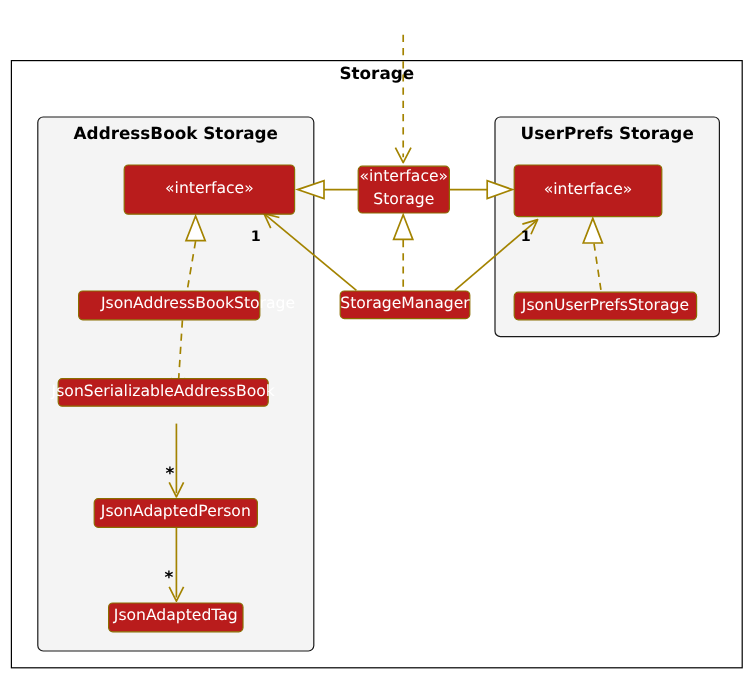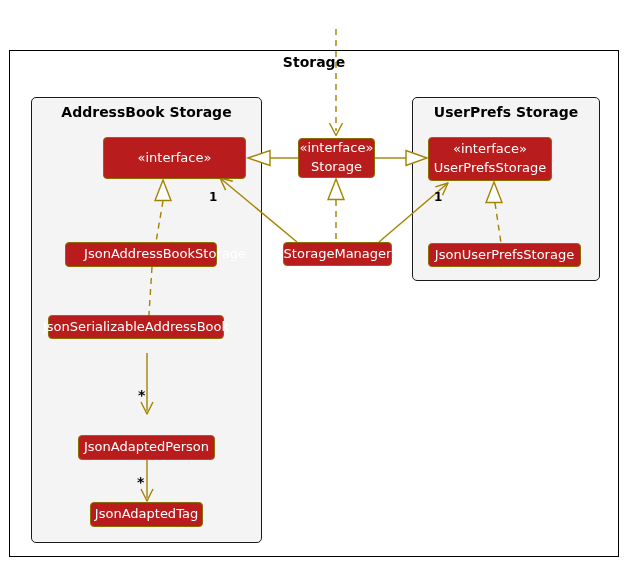--- a/index.html
+++ b/index.html
@@ -129,40 +129,39 @@
     <span>«interface»</span>
   </div>
 
   <div class="node" style="left:298px;top:138px;width:77px;height:40px;">
     <span>«interface»</span>
     <span>Storage</span>
   </div>
 
   <div class="node" style="left:428px;top:137px;width:124px;height:44px;">
     <span>«interface»</span>
-    <span>UserPrefsStorage</span>
   </div>
 
   <div class="node" style="left:65px;top:242px;width:152px;height:25px;padding-left:48px;">
     <span>JsonAddressBookStorage</span>
   </div>
 
   <div class="node" style="left:428px;top:243px;width:153px;height:24px;">
     <span>JsonUserPrefsStorage</span>
   </div>
 
   <div class="node" style="left:283px;top:242px;width:109px;height:24px;">
     <span>StorageManager</span>
   </div>
 
   <div class="node" style="left:48px;top:315px;width:176px;height:24px;">
     <span>JsonSerializableAddressBook</span>
   </div>
 
-  <div class="node" style="left:78px;top:415px;width:137px;height:25px;margin-top:20px;">
+  <div class="node" style="left:78px;top:415px;width:137px;height:25px;">
     <span>JsonAdaptedPerson</span>
   </div>
 
   <div class="node" style="left:90px;top:502px;width:113px;height:25px;">
     <span>JsonAdaptedTag</span>
   </div>
 
   <div class="mult" style="left:209px;top:191px;">1</div>
   <div class="mult" style="left:434px;top:191px;">1</div>
   <div class="mult" style="left:138px;top:388px;font-size:14px;">*</div>

